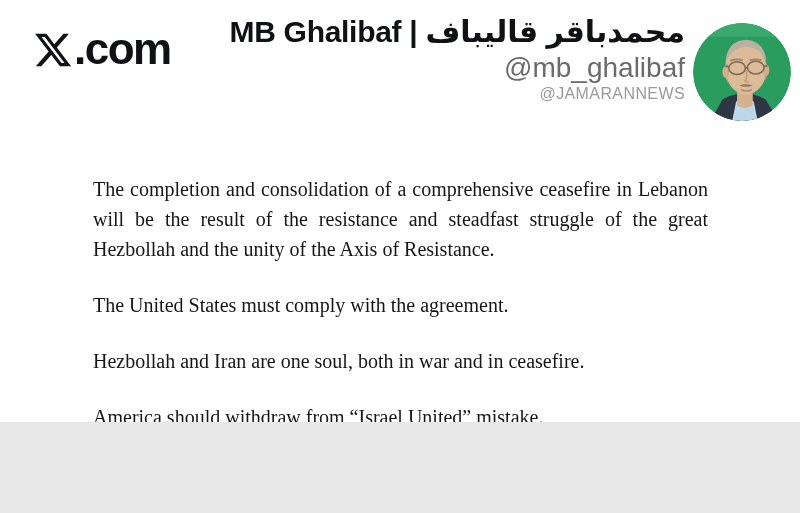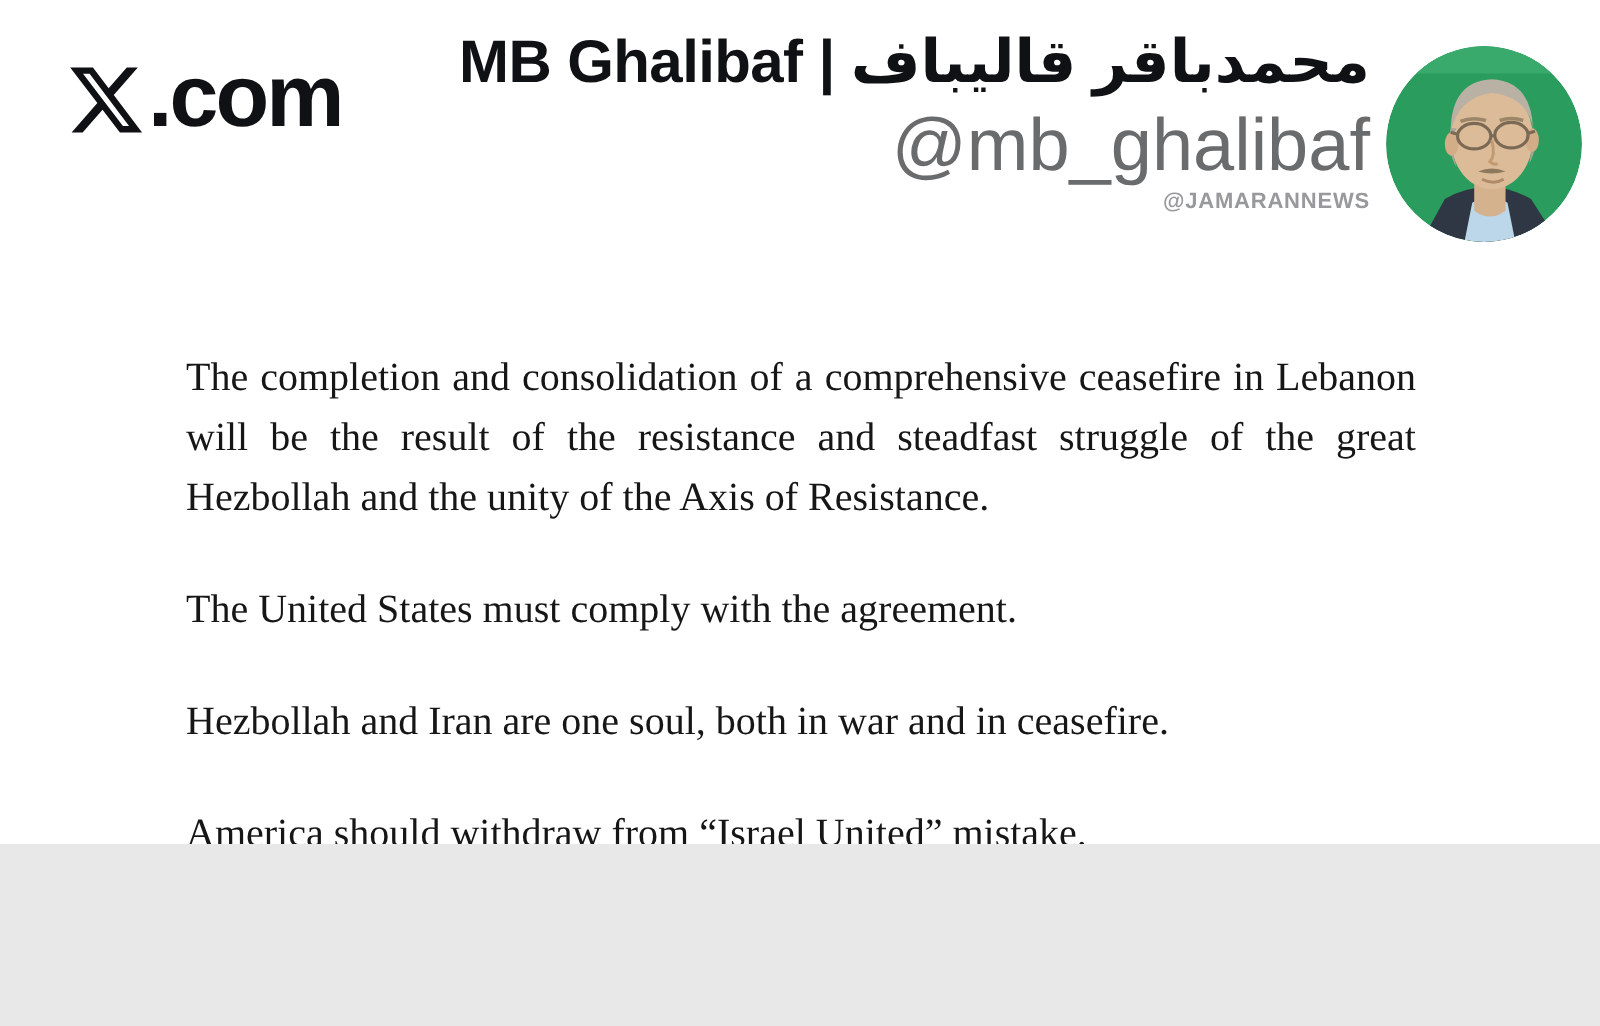--- a/index.html
+++ b/index.html
@@ -42,29 +42,29 @@
     white-space: nowrap;
   }
   .display-name {
     font-size: 30px;
     font-weight: 800;
     letter-spacing: -0.3px;
     color: var(--name, #101114);
     line-height: 1.15;
   }
   .handle {
-    font-size: 37px;
+    font-size: 28px;
     font-weight: 400;
     color: var(--handle, #696b6d);
     line-height: 1.1;
     margin-top: 3px;
   }
   .watermark {
-    font-size: 11px;
-    font-weight: 700;
+    font-size: 16px;
+    font-weight: 400;
     color: var(--watermark, #97999c);
     letter-spacing: 0.4px;
     margin-top: 2px;
   }
 
   
   .avatar {
     position: absolute;
     left: 693px;
     top: 23px;

